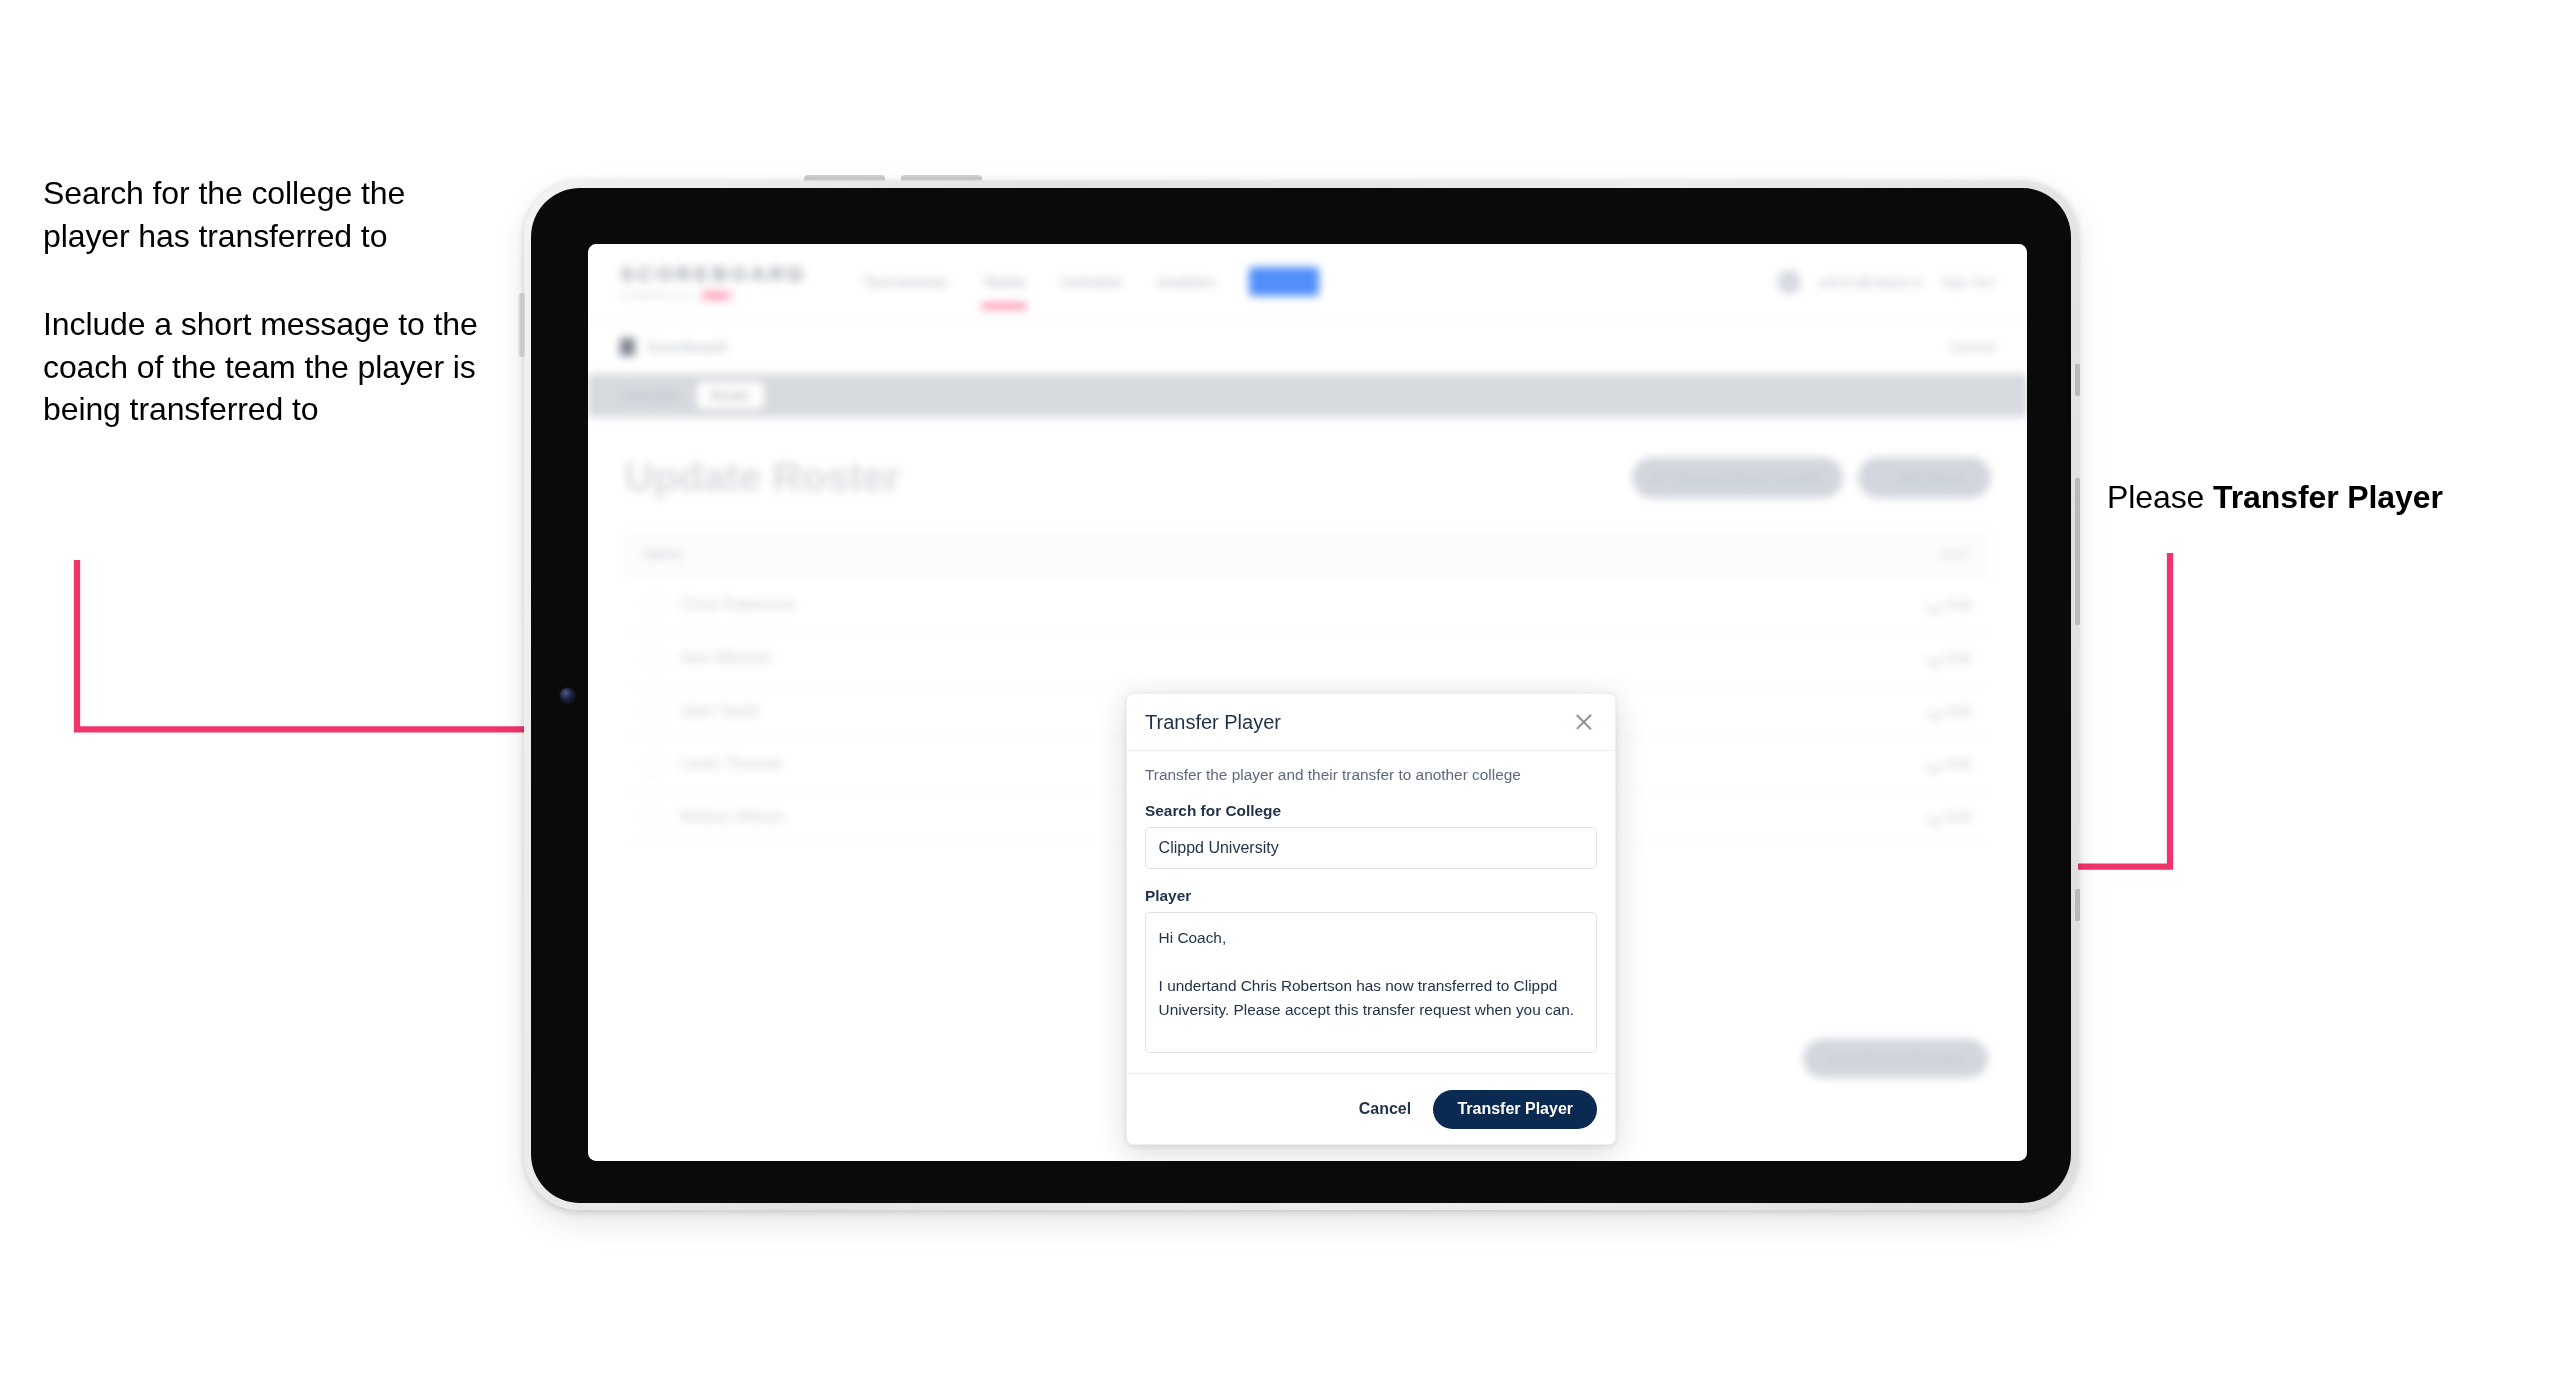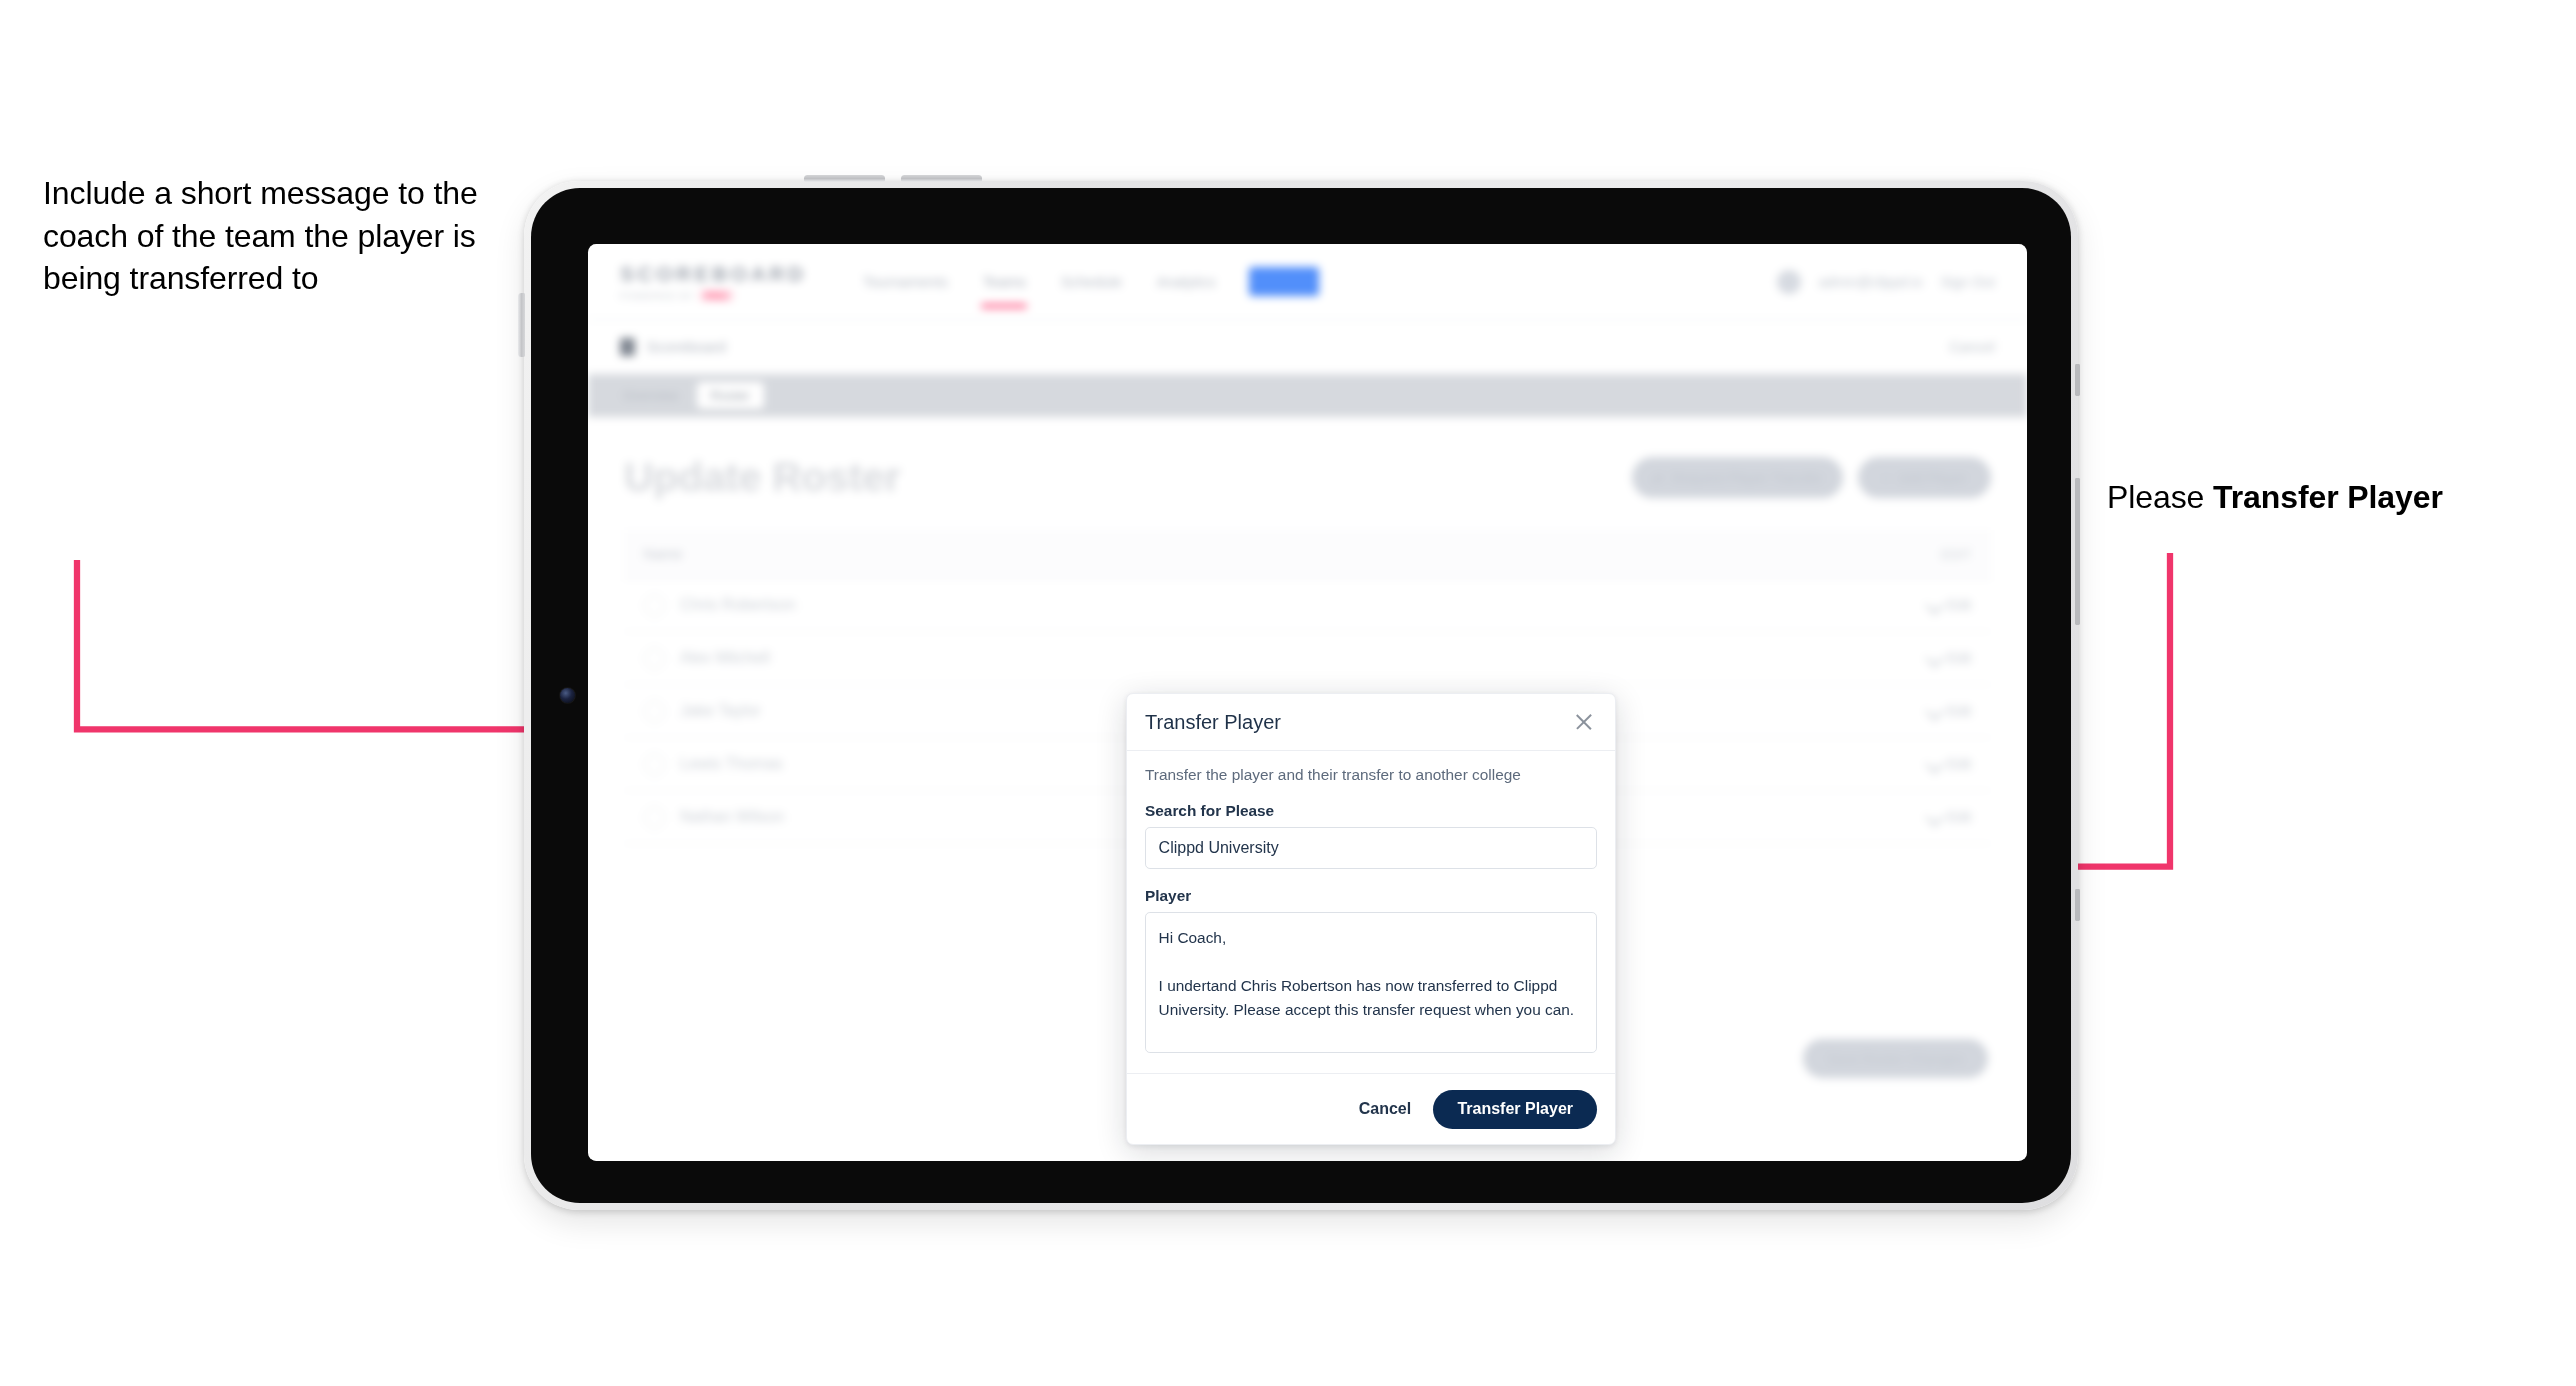--- a/index.html
+++ b/index.html
@@ -476,20 +476,21 @@
     cursor: pointer;
     font-family: "Liberation Sans", sans-serif;
   }
 </style>
 </head>
 <body>
 
 <div class="canvas">
 
   <div class="annot-left">
+    <div class="para">Search for the college the player has transferred to</div>
     <div class="para">Include a short message to the coach of the team the player is being transferred to</div>
   </div>
 
   <div class="annot-right"><span>Please </span><b>Transfer Player</b></div>
 
   <svg class="arrow-svg" viewBox="0 0 3680 1980">
     <g stroke="#F0356B" stroke-width="9" fill="none" stroke-linecap="butt">
 
       <path d="M110 800 L110 1042 L1455 1042"></path>
       <path d="M1420 1014 L1462 1042 L1420 1070" stroke-width="9" stroke-linejoin="miter"></path>
@@ -622,21 +623,21 @@
 
         <div class="modal">
           <div class="modal-header">
             <div class="modal-title">Transfer Player</div>
             <div class="modal-close"></div>
           </div>
 
           <div class="modal-body">
             <div class="modal-desc">Transfer the player and their transfer to another college</div>
 
-            <div class="field-label">Search for Please</div>
+            <div class="field-label">Search for College</div>
             <input class="field-input" type="text" placeholder="Search for College" value="Clippd University" style="">
 
             <div class="field-gap"></div>
 
             <div class="field-label">Player</div>
             <textarea class="field-textarea" placeholder="Write a message" value="Hi Coach,
 
 I undertand Chris Robertson has now transferred to Clippd University. Please accept this transfer request when you can." style="">Hi Coach,
 
 I undertand Chris Robertson has now transferred to Clippd University. Please accept this transfer request when you can.</textarea>

